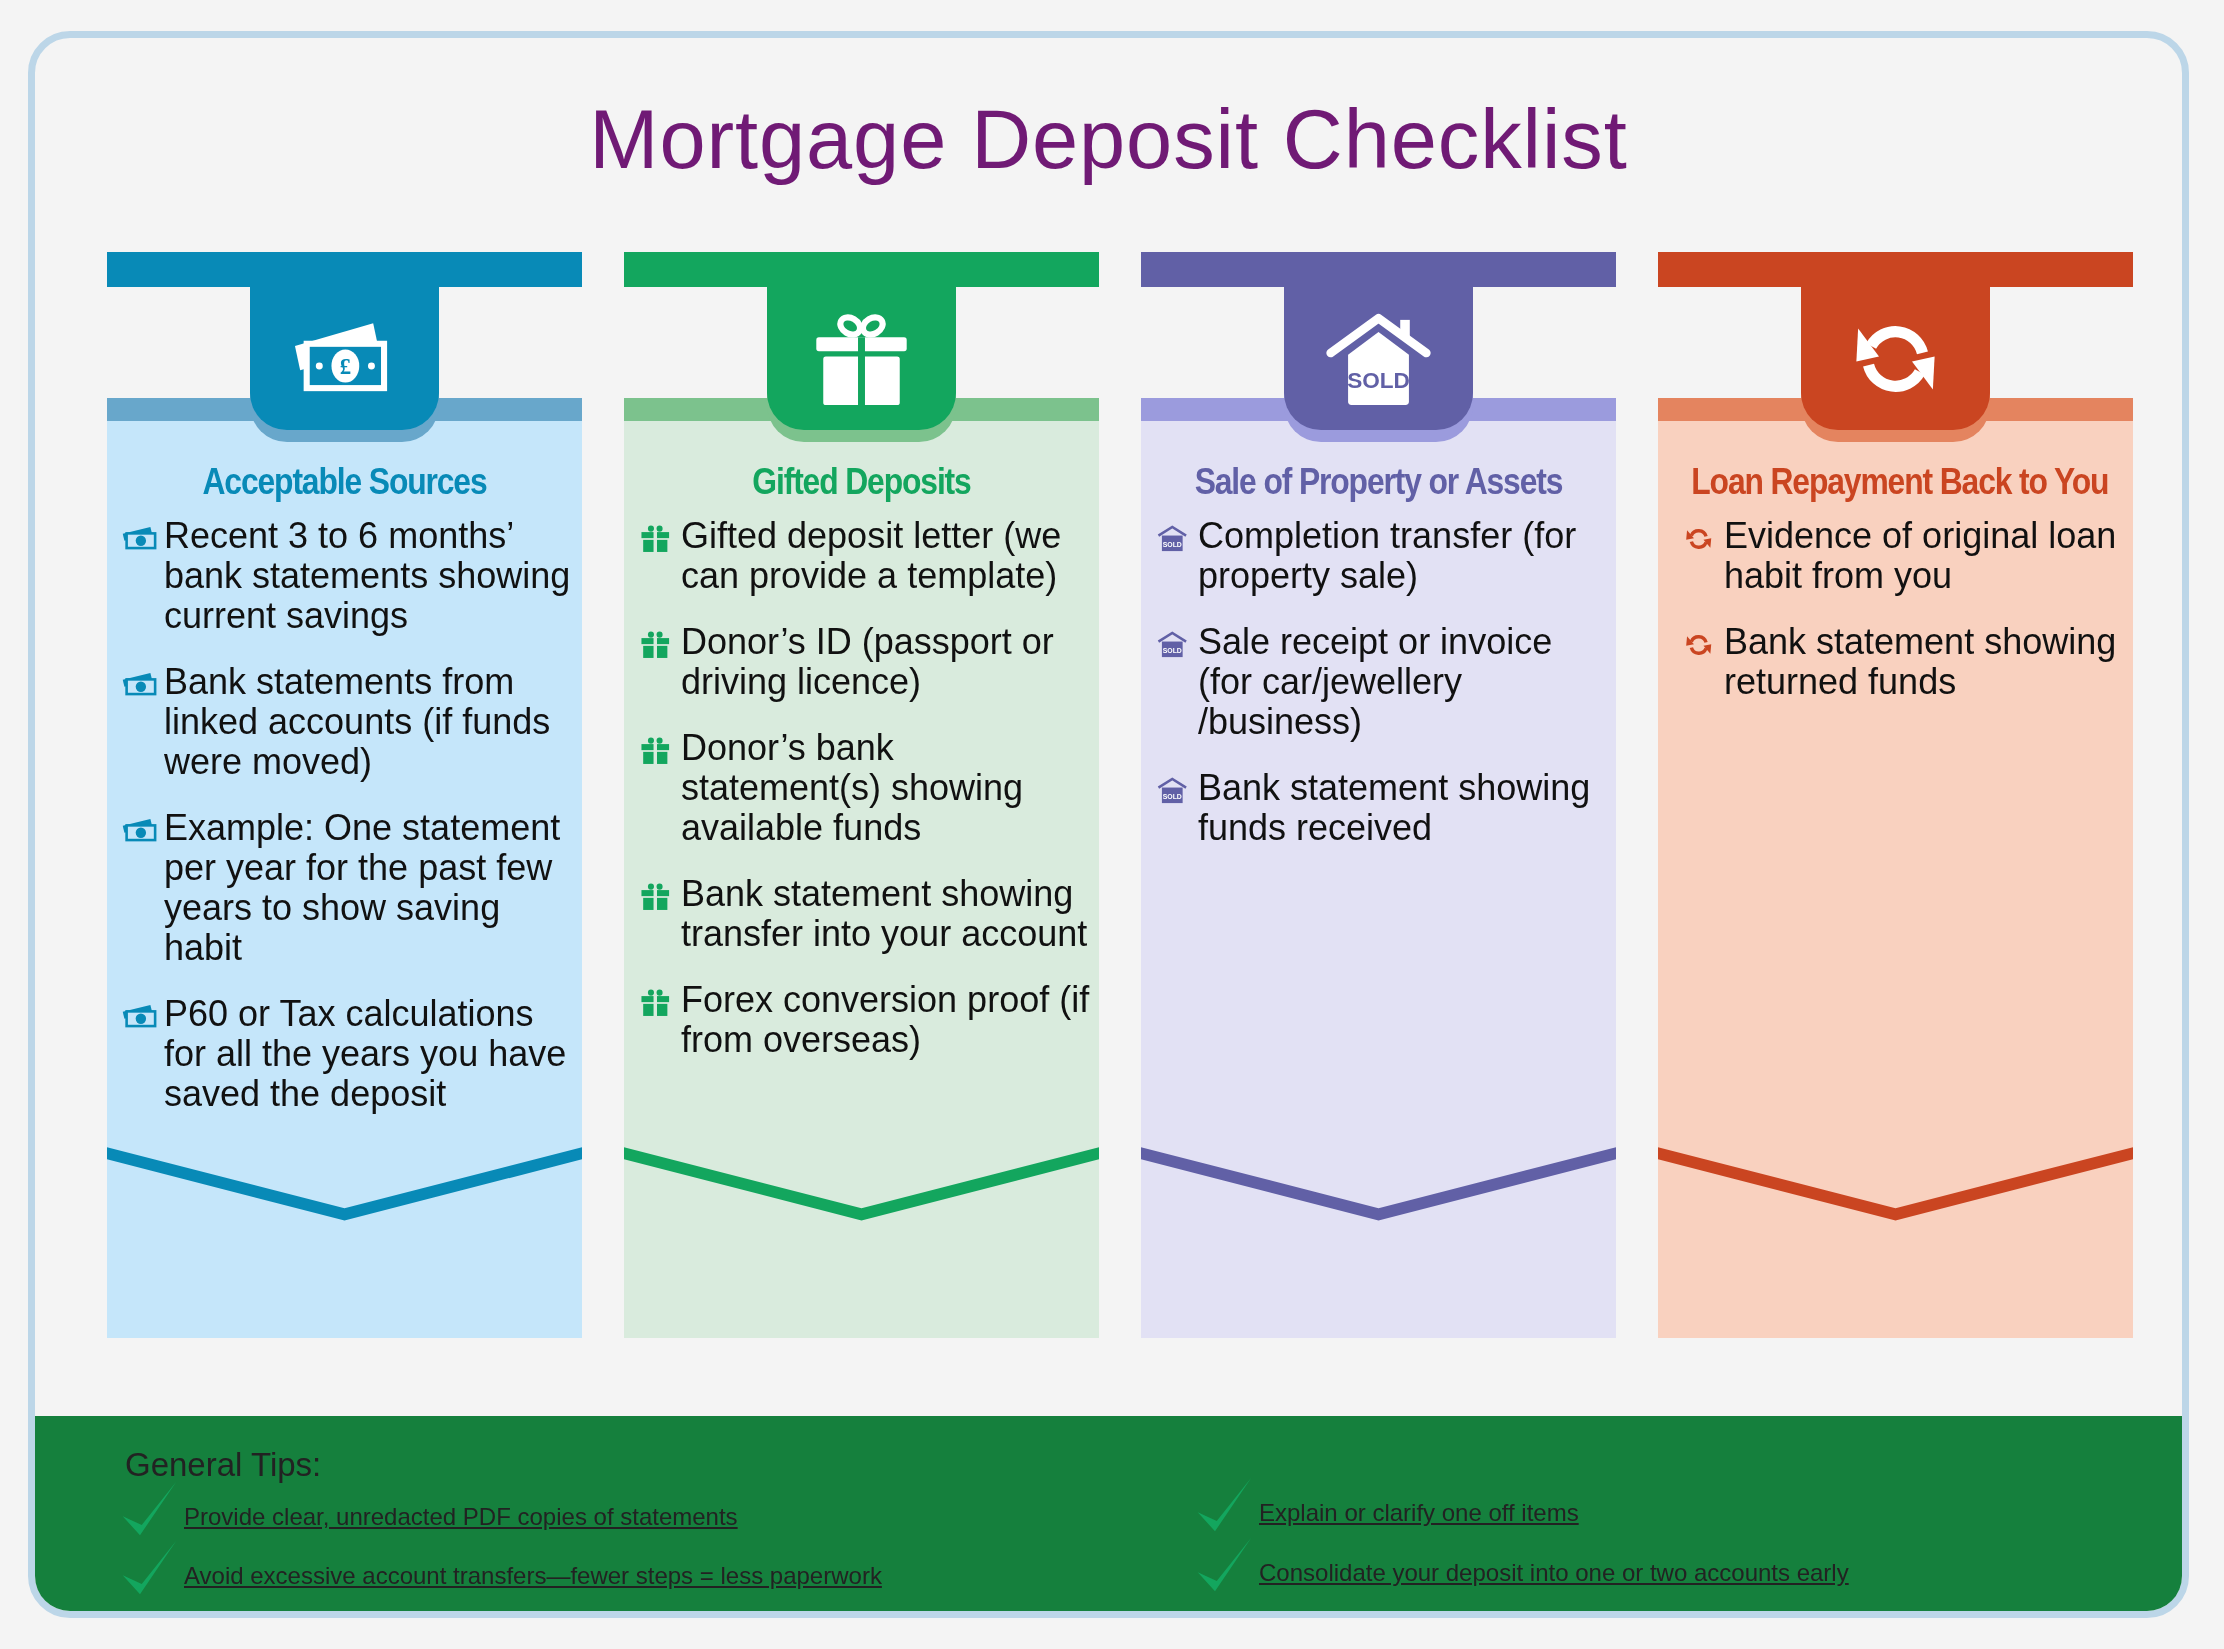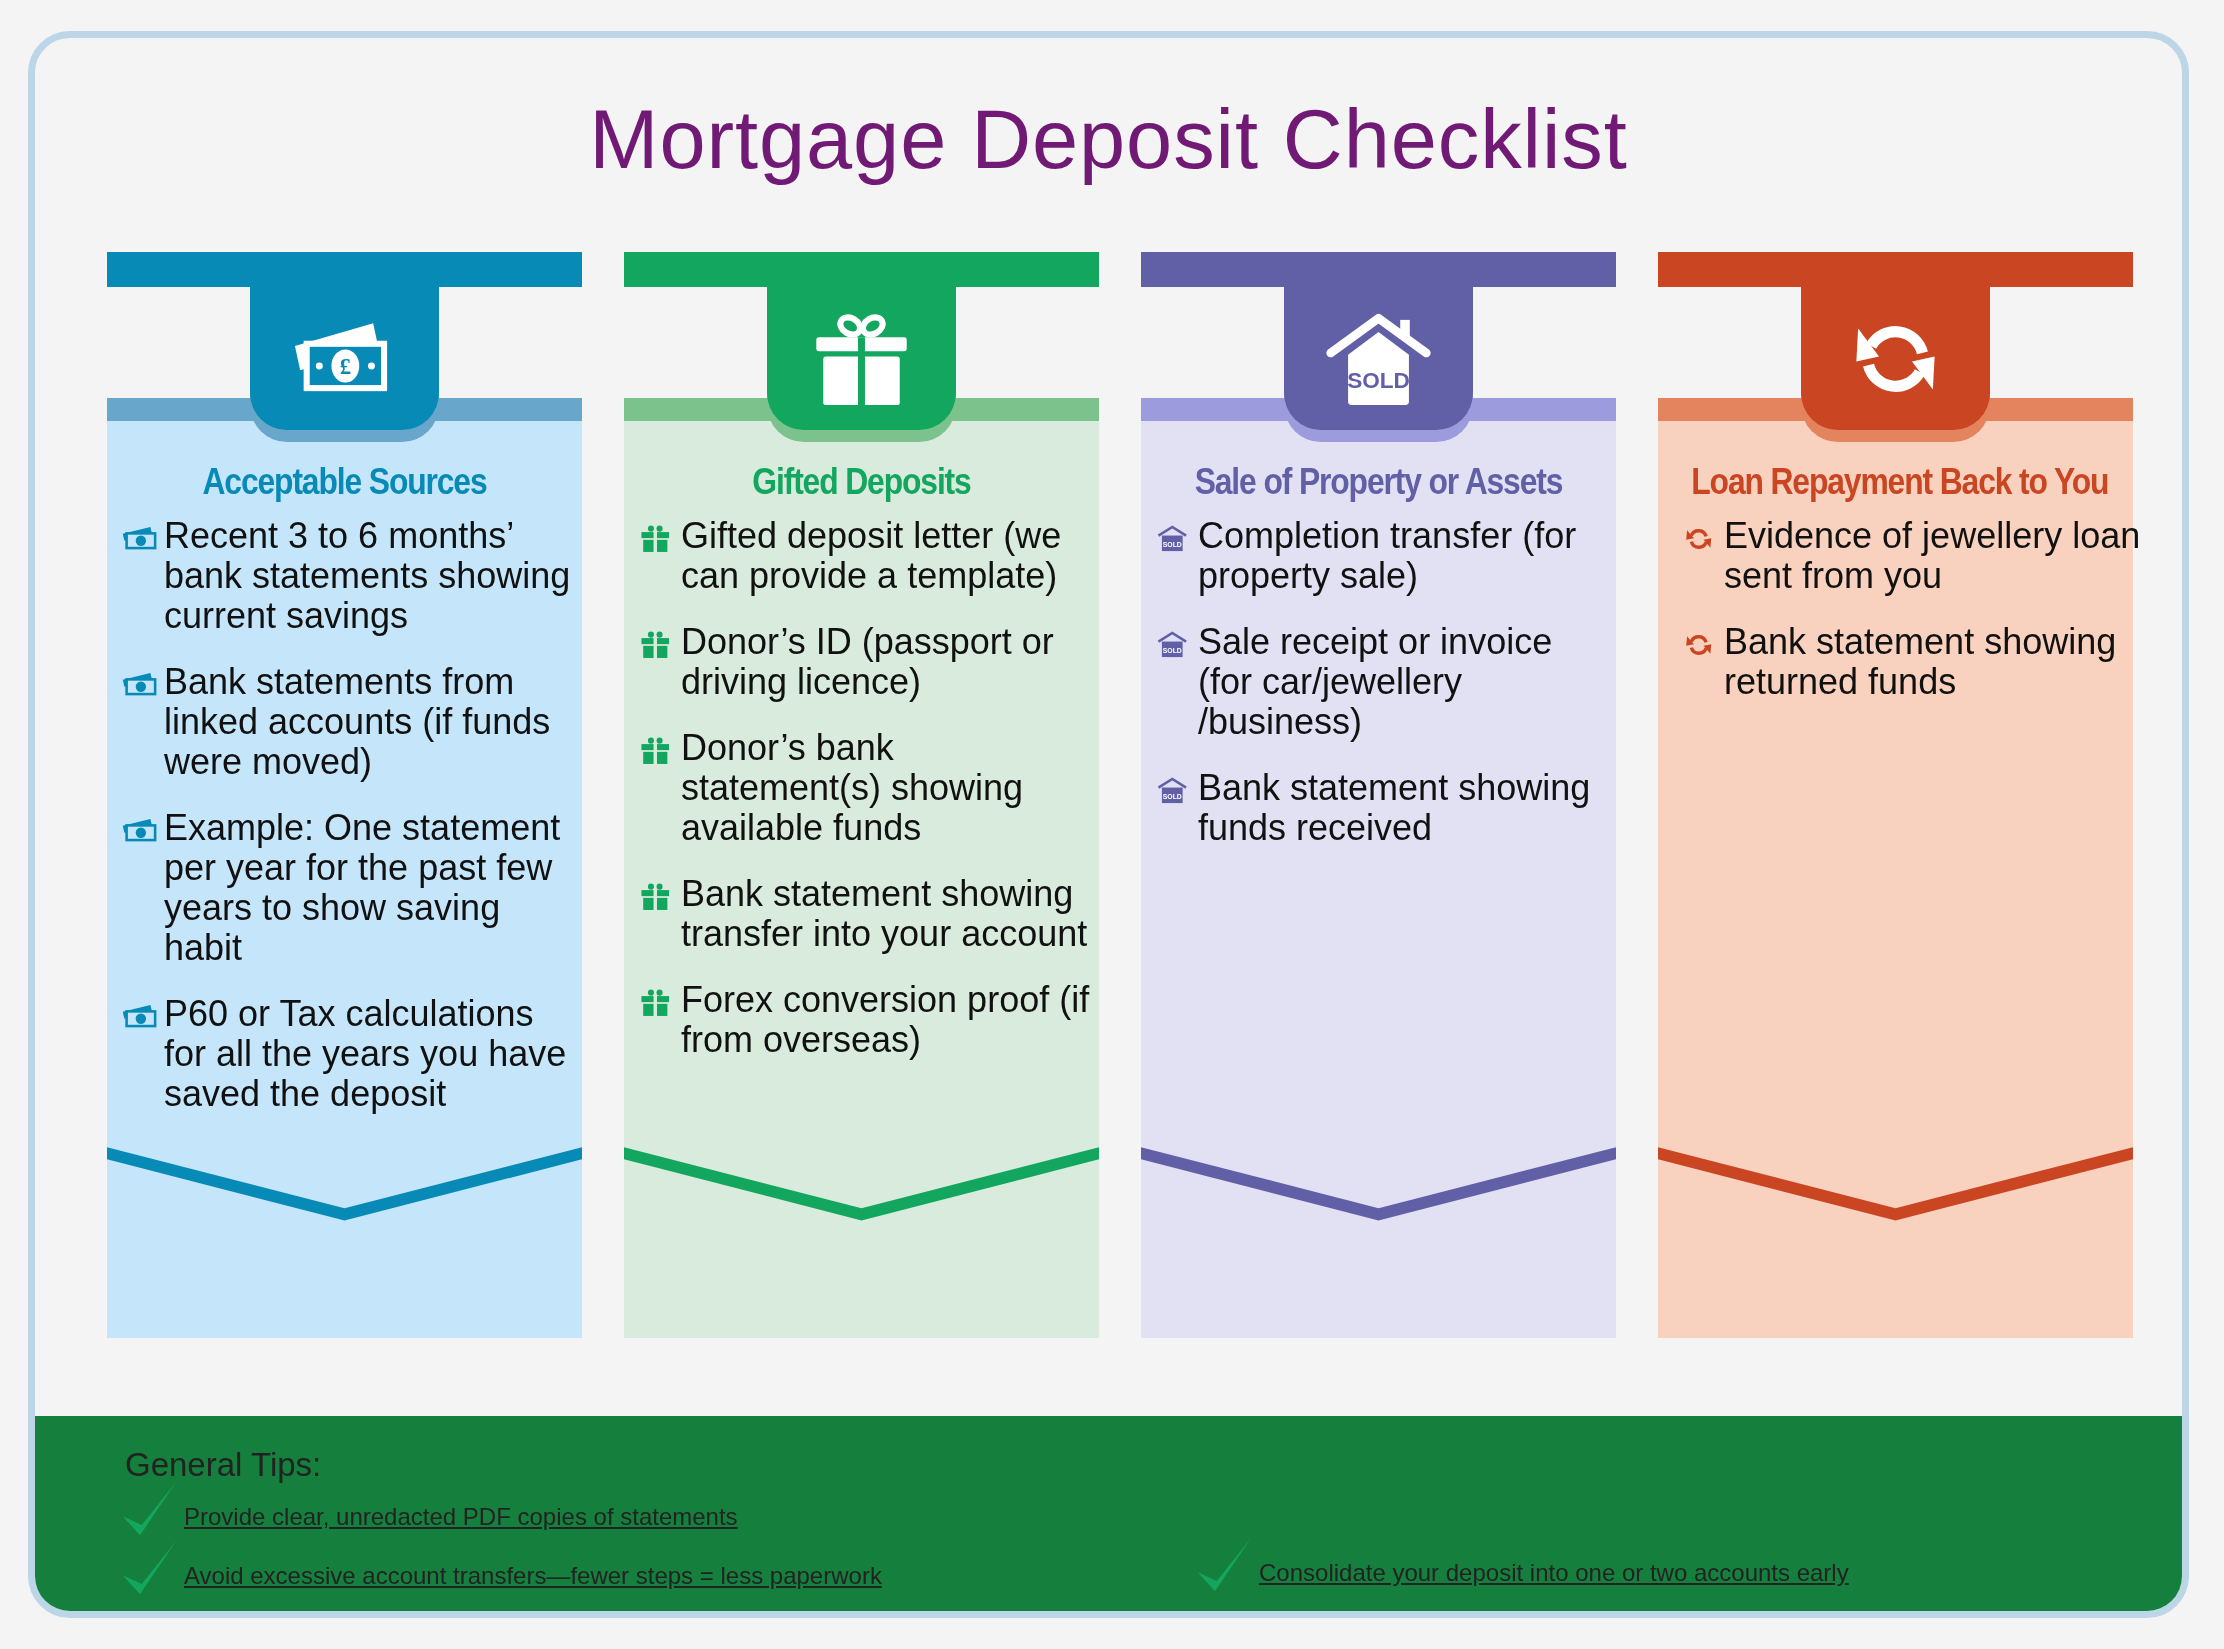--- a/index.html
+++ b/index.html
@@ -230,21 +230,21 @@
         <polygon points="108,90 84,58 110,52" fill="#fff"></polygon>
       </svg>
     </div>
     <div class="heading" style="color:#CA4521">Loan Repayment Back to You</div>
     <ul style="left:21px;">
       <li><svg class="bullet" viewBox="0 0 44 32">
             <path d="M12,12 A9,9 0 0 1 29,13" fill="none" stroke="#CA4521" stroke-width="4"></path>
             <polygon points="7,6 15,15 6,17" fill="#CA4521"></polygon>
             <path d="M29,20 A9,9 0 0 1 12,19" fill="none" stroke="#CA4521" stroke-width="4"></path>
             <polygon points="34,26 26,17 35,15" fill="#CA4521"></polygon>
-          </svg><span>Evidence of jewellery loan sent from you</span></li>
+          </svg><span>Evidence of original loan habit from you</span></li>
       <li><svg class="bullet" viewBox="0 0 44 32">
             <path d="M12,12 A9,9 0 0 1 29,13" fill="none" stroke="#CA4521" stroke-width="4"></path>
             <polygon points="7,6 15,15 6,17" fill="#CA4521"></polygon>
             <path d="M29,20 A9,9 0 0 1 12,19" fill="none" stroke="#CA4521" stroke-width="4"></path>
             <polygon points="34,26 26,17 35,15" fill="#CA4521"></polygon>
           </svg><span>Bank statement showing returned funds</span></li>
     </ul>
   </div>
 
   <div class="tips">
@@ -254,20 +254,26 @@
           <path d="M2,42 L22,64 L64,2 L24,52 Z" fill="#13A65E"></path>
         </svg>
       <span>Provide clear, unredacted PDF copies of statements</span>
     </div>
     <div class="tip" style="left:149px; top:146px;">
       <svg class="check" viewBox="0 0 66 66">
           <path d="M2,42 L22,64 L64,2 L24,52 Z" fill="#13A65E"></path>
         </svg>
       <span>Avoid excessive account transfers—fewer steps = less paperwork</span>
     </div>
+    <div class="tip" style="left:1224px; top:83px;">
+      <svg class="check" viewBox="0 0 66 66">
+          <path d="M2,42 L22,64 L64,2 L24,52 Z" fill="#13A65E"></path>
+        </svg>
+      <span>Explain or clarify one off items</span>
+    </div>
     <div class="tip" style="left:1224px; top:143px;">
       <svg class="check" viewBox="0 0 66 66">
           <path d="M2,42 L22,64 L64,2 L24,52 Z" fill="#13A65E"></path>
         </svg>
       <span>Consolidate your deposit into one or two accounts early</span>
     </div>
   </div>
 </div>
 
 

